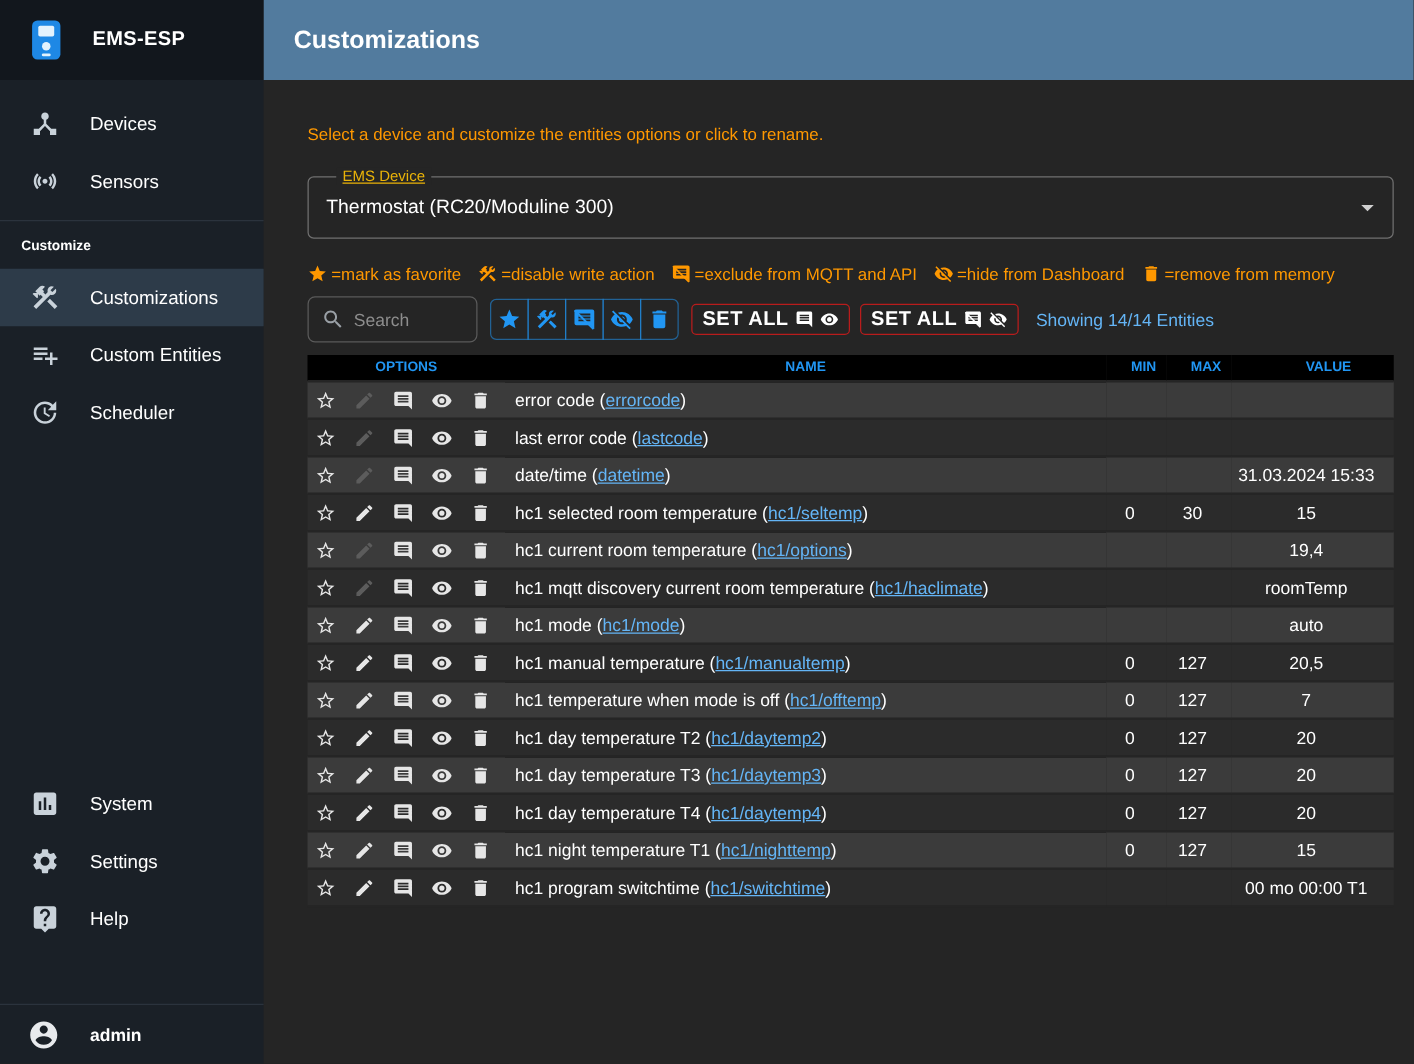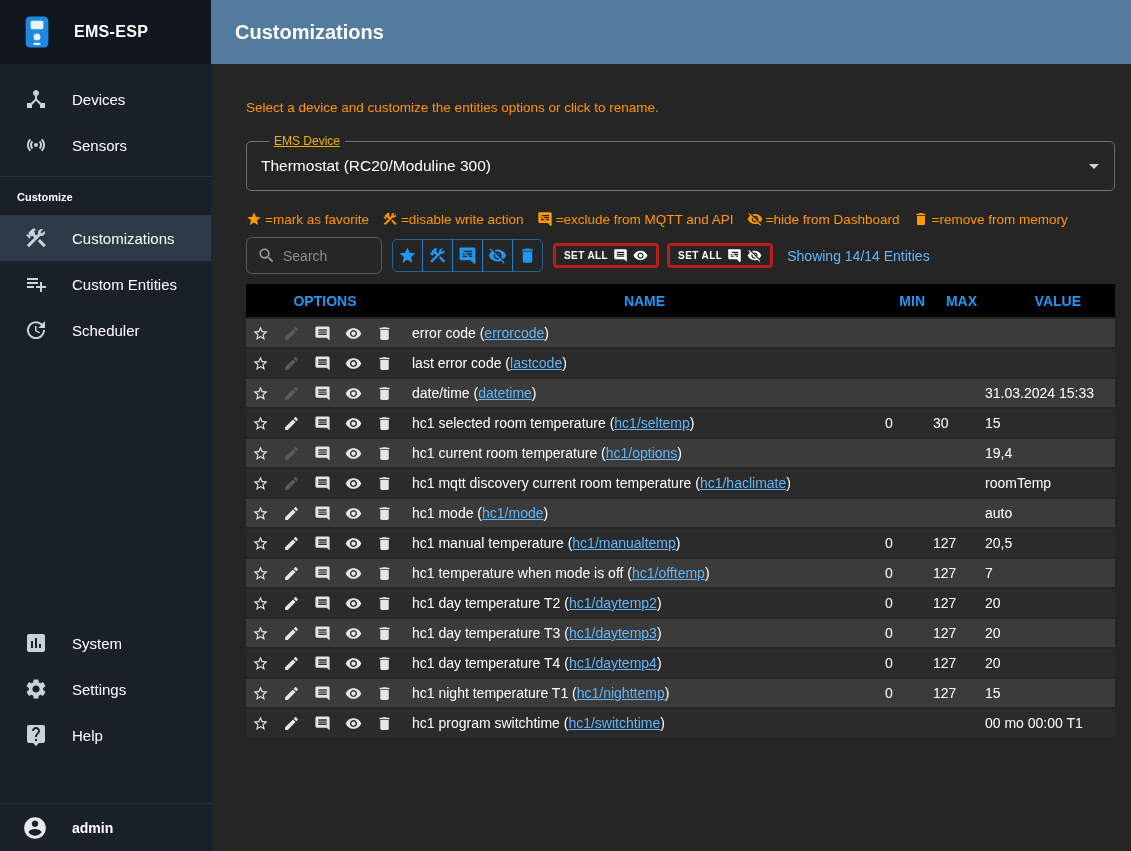--- a/index.html
+++ b/index.html
@@ -102,34 +102,34 @@
     cursor: pointer; color: #2196f3;
   }
   .toggle-btn + .toggle-btn { margin-left: -1px; }
   .toggle-btn:first-child { border-radius: 5px 0 0 5px; }
   .toggle-btn:last-child { border-radius: 0 5px 5px 0; }
   .toggle-btn .ic { width: 19px; height: 19px; }
 
   .setall-group { display: flex; gap: 8px; align-items: center; }
   .setall-btn {
     display: flex; align-items: center; gap: 5px;
-    border: 3px solid #b91c1c; border-radius: 4px;
+    border: 1px solid #b91c1c; border-radius: 4px;
     height: 25px; padding: 0 8px; background: transparent;
-    color: #fff; font-size: 10px; font-weight: bold; letter-spacing: .4px;
+    color: #fff; font-size: 16px; font-weight: bold; letter-spacing: .4px;
     cursor: pointer; font-family: inherit;
   }
   .setall-btn .ic { width: 15px; height: 15px; }
 
   .showing { color: #64b5f6; font-size: 14px; margin-left: 4px; white-space: nowrap; }
 
   
   table.entities { width: 100%; border-collapse: collapse; margin-top: 10px; table-layout: fixed; }
   .entities th {
     background: #000; color: #2196f3;
-    font-size: 14px; font-weight: bold; height: 34px;
+    font-size: 11px; font-weight: bold; height: 21px;
     border-bottom: 2px solid #252525; padding: 0 8px;
   }
   .entities th.h-options { width: 158px; text-align: center; }
   .entities th.h-name   { text-align: center; }
   .entities th.h-min    { width: 48px; text-align: right; }
   .entities th.h-max    { width: 52px; text-align: right; }
   .entities th.h-value  { width: 130px; text-align: right; padding-right: 34px; }
 
   .entities td { height: 30px; font-size: 14px; border-bottom: 2px solid #252525; vertical-align: middle; }
   .entities tbody tr:nth-child(odd) td  { background: #3b3b3b; }
@@ -139,21 +139,21 @@
   .opt-icons { display: flex; align-items: center; gap: 7px; }
   .iconbtn {
     width: 24px; height: 24px; display: flex; align-items: center; justify-content: center;
     cursor: pointer; color: #e6e6e6;
   }
   .iconbtn.disabled { color: #5c5c5c; cursor: default; }
   .iconbtn .ic { width: 17px; height: 17px; }
 
   .c-name { padding: 0 8px; white-space: nowrap; overflow: hidden; cursor: pointer; }
   .shortname { color: #64b5f6; text-decoration: underline; cursor: pointer; }
-  .c-num, .c-val { text-align: left; padding: 0 10px 0 0; white-space: nowrap; }
+  .c-num, .c-val { text-align: center; padding: 0 10px 0 0; white-space: nowrap; }
 
   .reset-row { display: flex; justify-content: flex-end; margin-top: 26px; }
   .reset-btn {
     display: flex; align-items: center; gap: 7px;
     border: 1px solid rgba(244,67,54,.65); border-radius: 4px;
     background: transparent; color: #f44336;
     height: 32px; padding: 0 14px;
     font-size: 13px; font-weight: bold; letter-spacing: 1px;
     cursor: pointer; font-family: inherit;
   }

